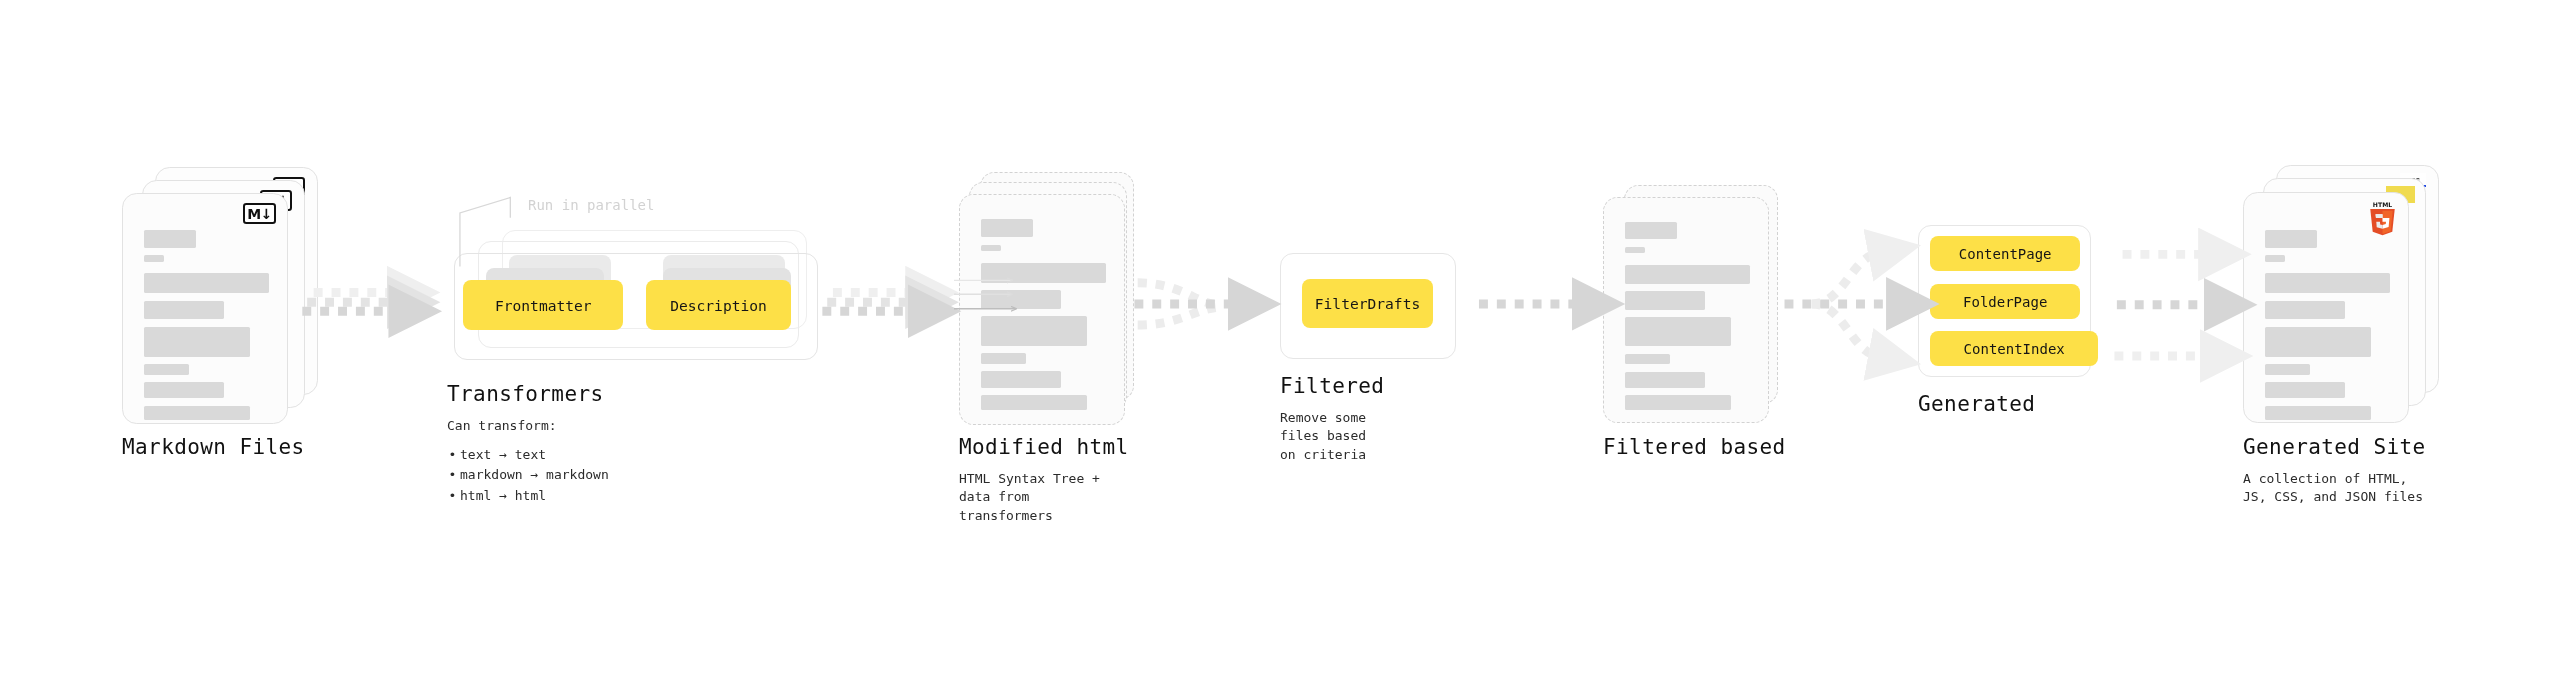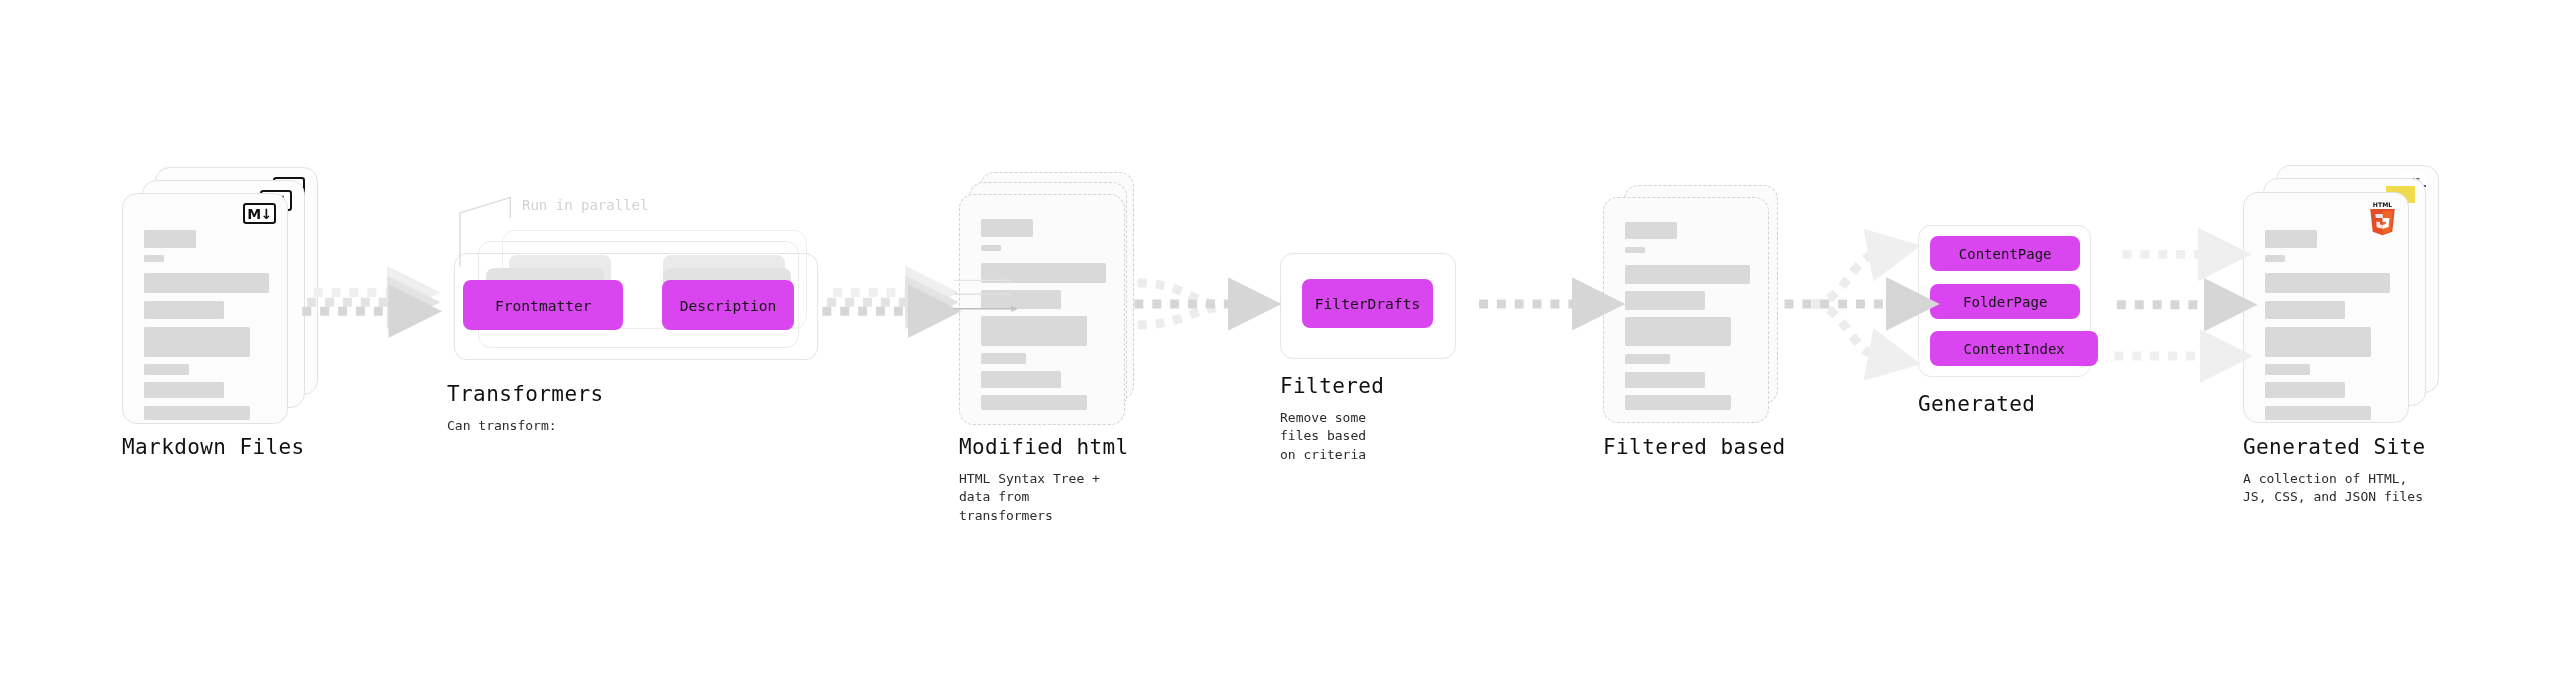--- a/index.html
+++ b/index.html
@@ -66,21 +66,21 @@
 
   
   .group-box {
     position:absolute;
     border:1.2px solid #e6e6e6;
     border-radius:13px;
     background:rgba(255,255,255,0.0);
   }
   .chip {
     position:absolute;
-    background:#d946ef;
+    background:#fde047;
     border-radius:8.1px;
     display:flex; align-items:center; justify-content:center;
     font-family:"DejaVu Sans Mono", monospace;
     font-size:14.6px; color:#151515; white-space:nowrap;
   }
   .chip.ghost2 { background:#e2e2e2; }
   .chip.ghost1 { background:#eaeaea; }
   .chip.small { font-size:14px; }
 
   .run-label {
@@ -123,42 +123,47 @@
       </div>
     </div>
 
     <div class="caption" style="left:0px; top:435px;">
       <div class="cap-title">Markdown Files</div>
     </div>
   </div>
 
   <div class="stage" style="left:447px;">
 
-    <div class="run-label" style="left:75px; top:197px;">Run in parallel</div>
+    <div class="run-label" style="left:81px; top:197px;">Run in parallel</div>
 
     <div class="group-box" style="left:55px; top:230px; width:305px; height:99px; border-color:#eeeeee;"></div>
     <div class="group-box" style="left:31px; top:241px; width:321px; height:107px; border-color:#ebebeb;"></div>
     <div class="group-box" style="left:6.5px; top:253px; width:364px; height:107px; border-color:#e4e4e4;"></div>
 
     <div class="chip ghost1" style="left:62px; top:255px; width:102px; height:50px;"></div>
     <div class="chip ghost1" style="left:216px; top:255px; width:122px; height:50px;"></div>
 
     <div class="chip ghost2" style="left:39px; top:268px; width:118px; height:50px;"></div>
     <div class="chip ghost2" style="left:216px; top:268px; width:128px; height:50px;"></div>
 
     <div class="chip" style="left:16.3px; top:280px; width:160px; height:50px;">
       <span>Frontmatter</span>
     </div>
-    <div class="chip" style="left:215px; top:280px; width:132px; height:50px;">
+    <div class="chip" style="left:199px; top:280px; width:145px; height:50px;">
       <span>Description</span>
     </div>
 
     <div class="caption" style="left:0px; top:382px;">
       <div class="cap-title">Transformers</div>
       <div class="cap-sub">Can transform:</div>
+      <div class="cap-list">
+        <div class="li">text → text</div>
+        <div class="li">markdown → markdown</div>
+        <div class="li">html → html</div>
+      </div>
     </div>
   </div>
 
   <div class="stage" style="left:959px;">
     <div class="card-stack">
       <div class="doc-card dashed" style="left:21px; top:172px; width:154px; height:228px;"></div>
       <div class="doc-card dashed" style="left:9.8px; top:182px; width:158px; height:228px;"></div>
       <div class="doc-card dashed" style="left:0px; top:194px; width:166px; height:231px;">
         <div class="bars" style="top:24.4px;">
           <div class="bar" style="width:52px;height:18px;"></div>

